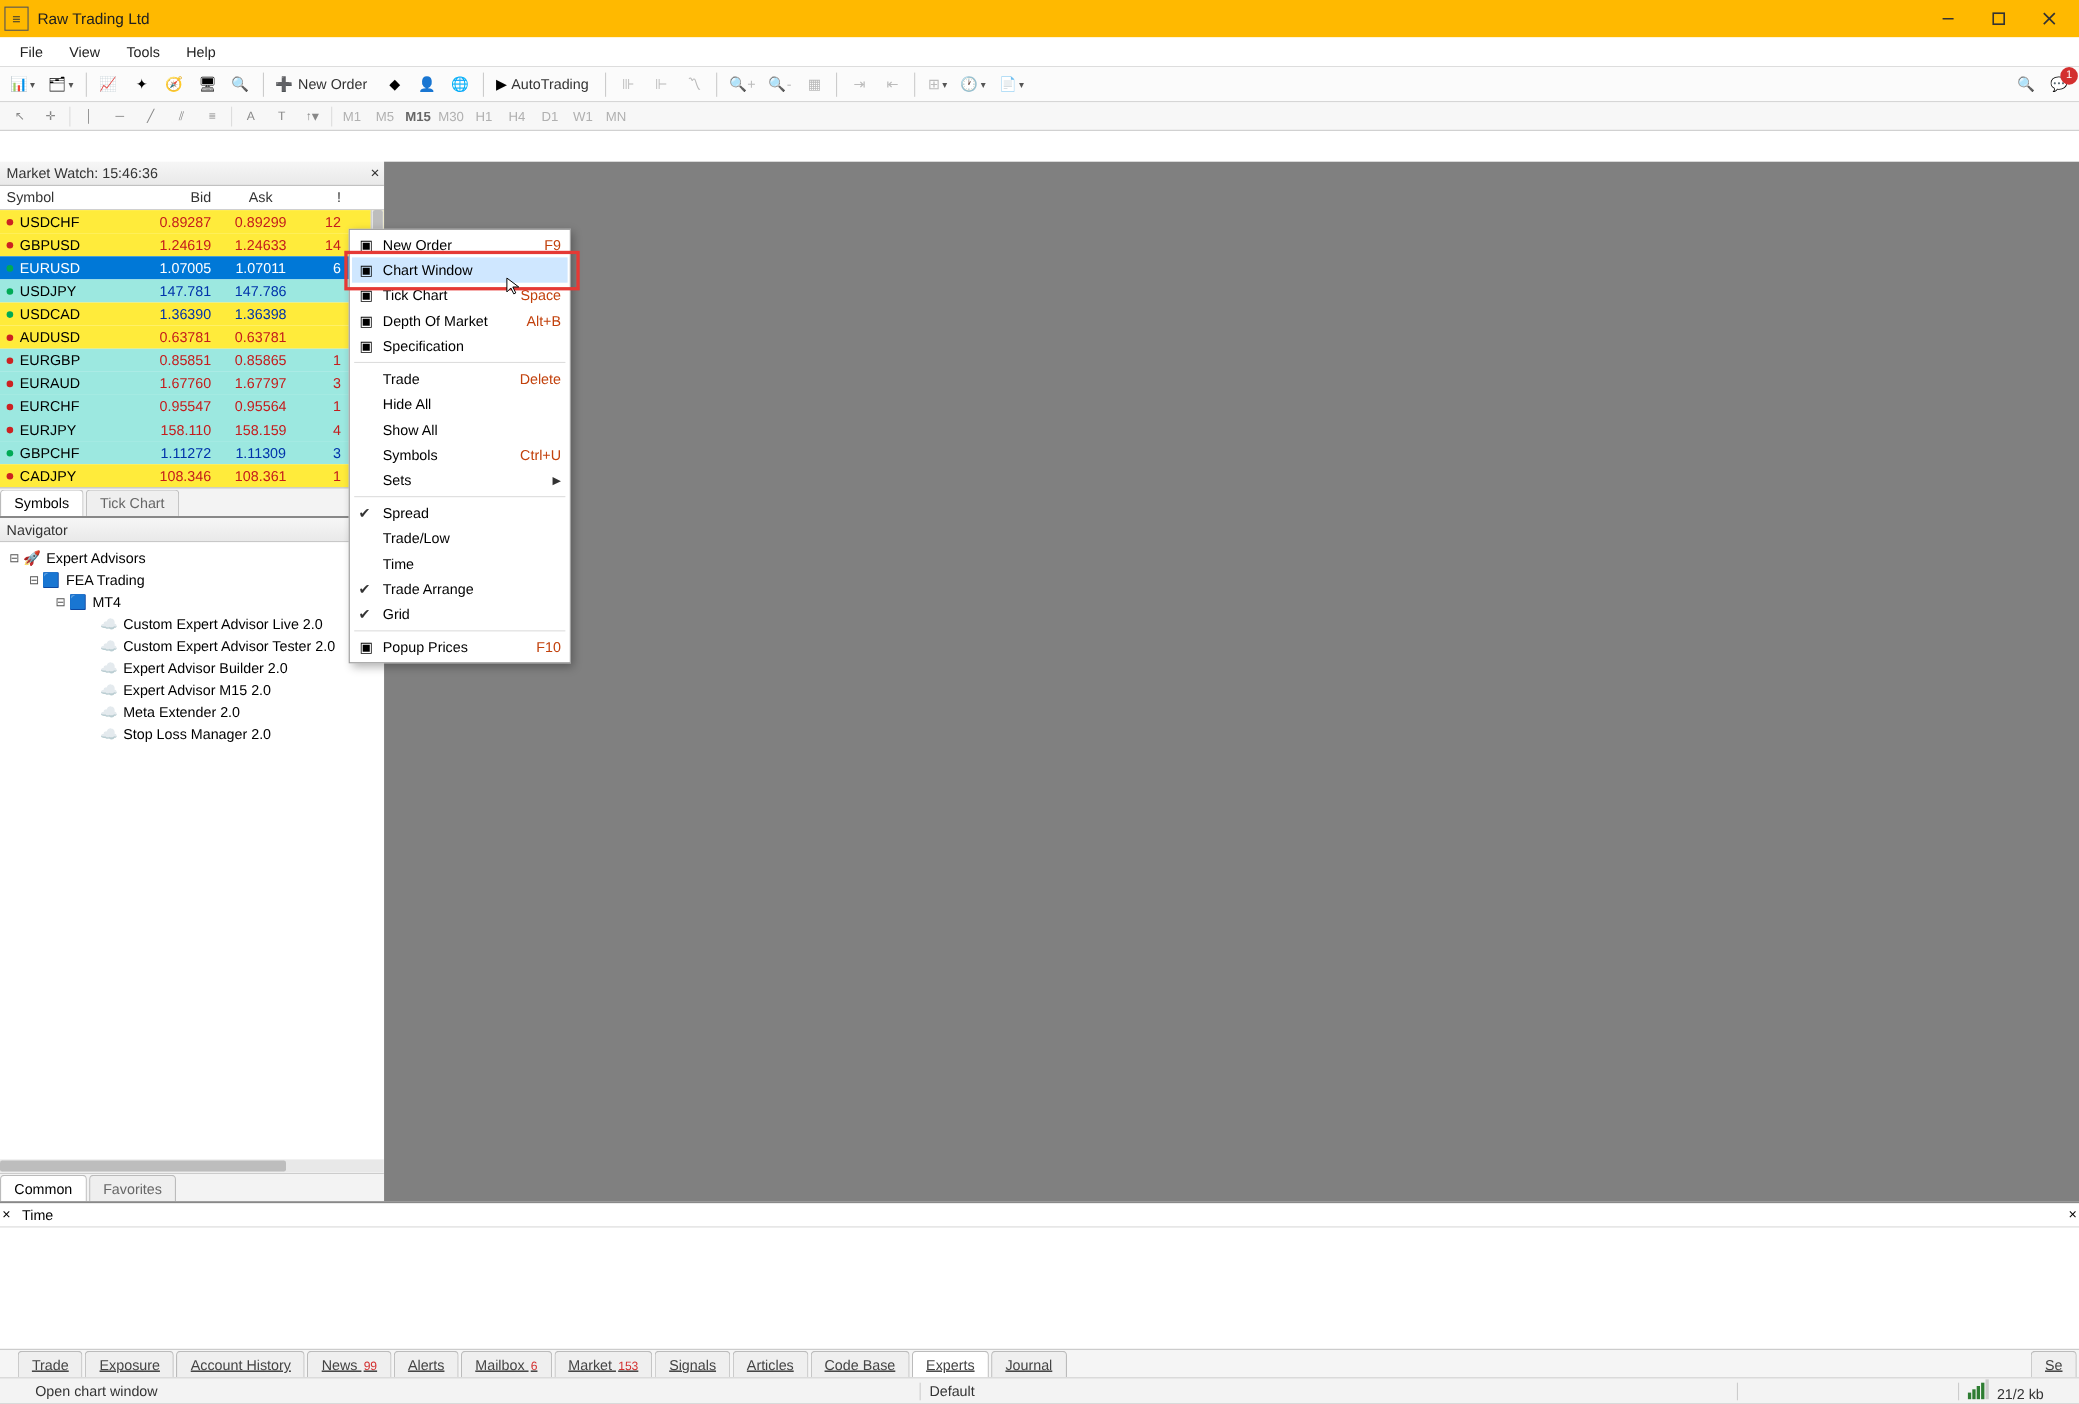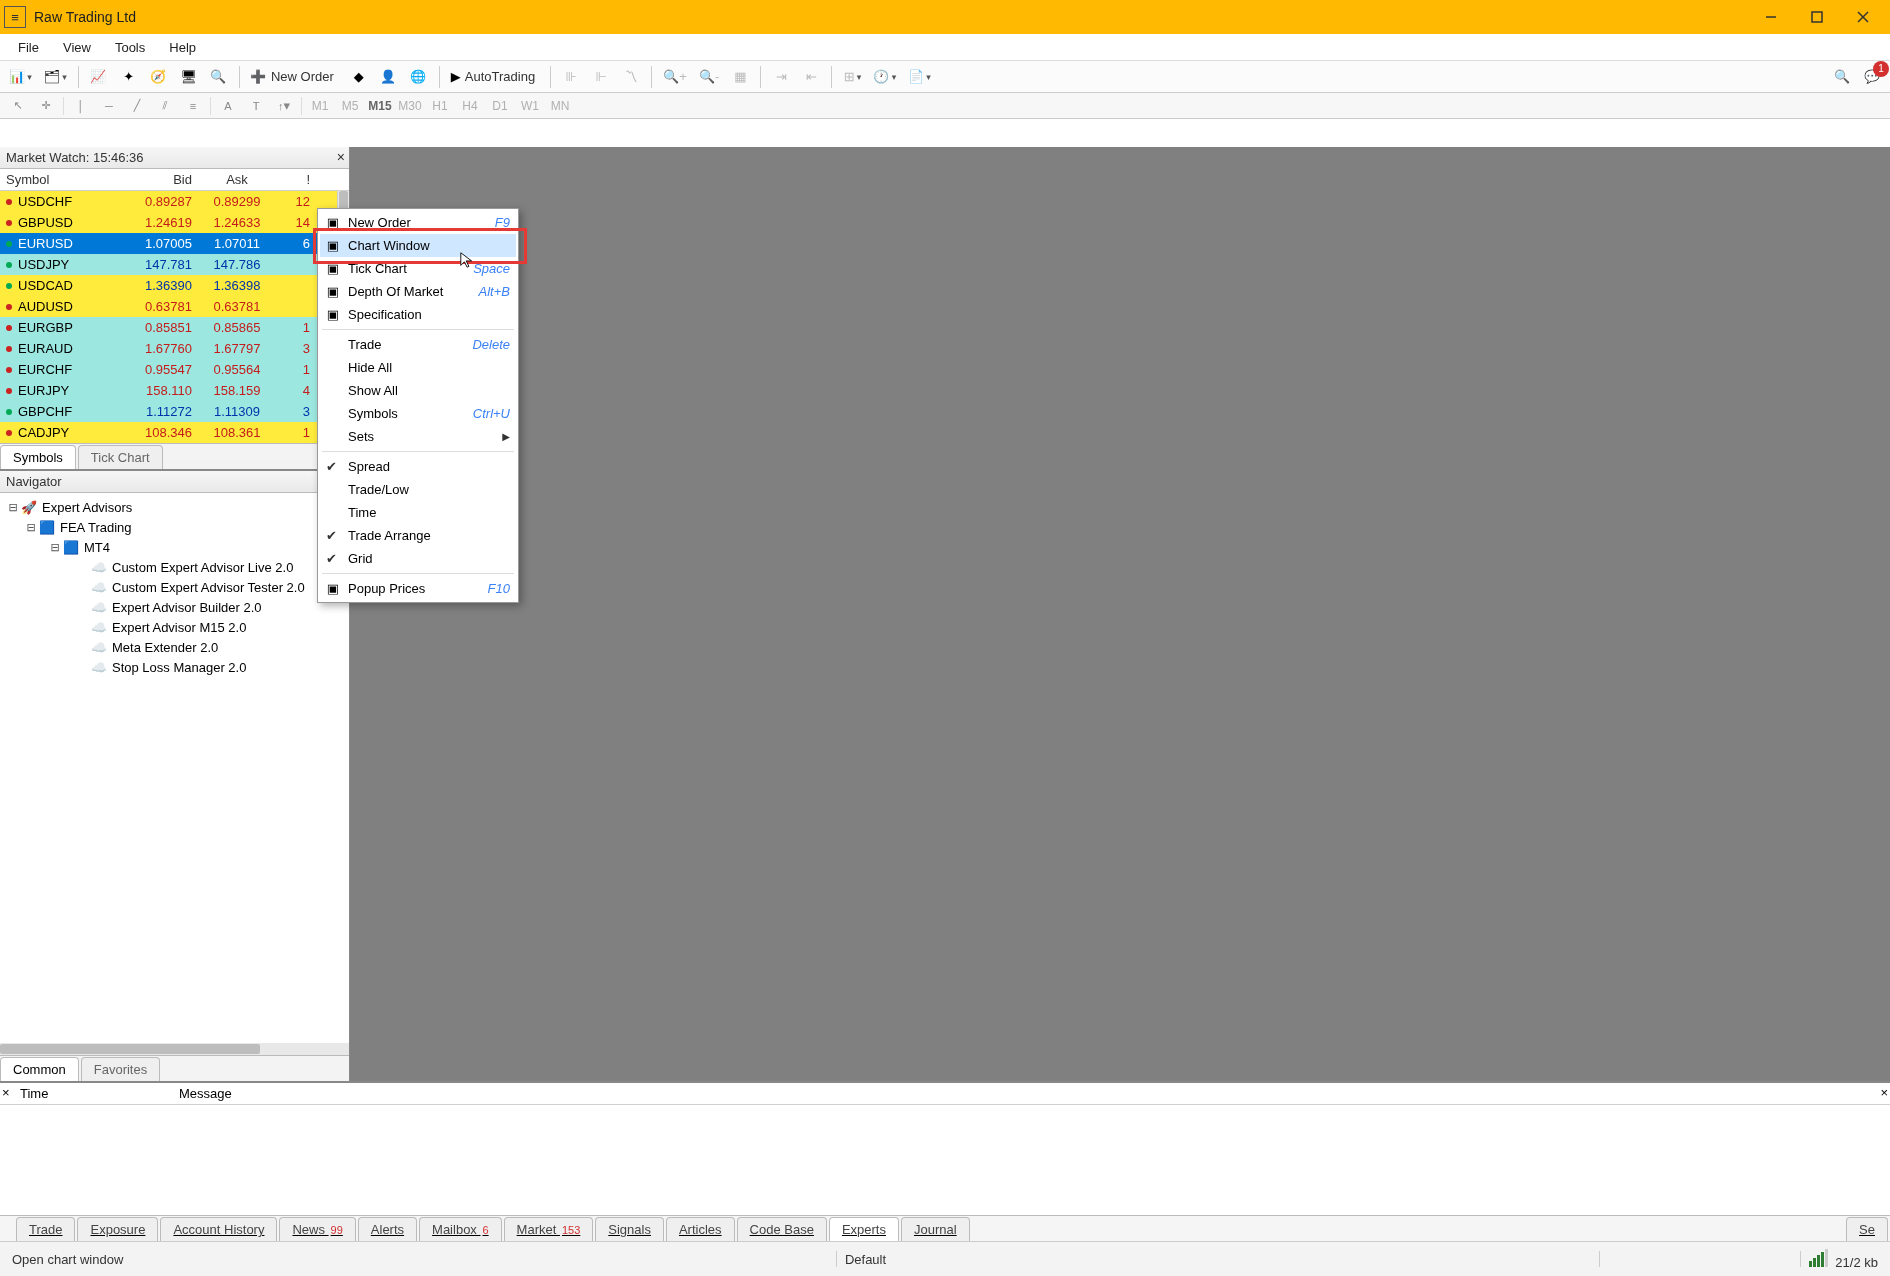--- a/index.html
+++ b/index.html
@@ -78,21 +78,21 @@
 
 
 .chart-area { flex: 1; background: #808080; position: relative; }
 
 
 .ctx-menu { position: absolute; top: 208px; left: 317px; width: 202px; background: #fff; border: 1px solid #999; box-shadow: 3px 3px 8px rgba(0,0,0,.3); padding: 2px; z-index: 100; }
 .ctx-item { display: flex; align-items: center; height: 23px; padding: 0 6px 0 28px; position: relative; cursor: pointer; }
 .ctx-item .ci-icon { position: absolute; left: 4px; width: 18px; height: 18px; display: flex; align-items: center; justify-content: center; }
 .ctx-item .ci-check { position: absolute; left: 6px; font-size: 13px; color: #333; }
 .ctx-item .ci-label { flex: 1; }
-.ctx-item .ci-short { color: #3b82f6; font-style: italic; }
+.ctx-item .ci-short { color: #c2410c; }
 .ctx-item .ci-arrow { font-size: 10px; color: #333; }
 .ctx-item.hover { background: #cfe7ff; }
 .ctx-sep { height: 1px; background: #ddd; margin: 3px 2px; }
 .ctx-highlight-box { position: absolute; border: 3px solid #e53935; top: 228px; left: 313px; width: 214px; height: 36px; z-index: 101; pointer-events: none; }
 .cursor-arrow { position:absolute; top:251px; left:459px; z-index:102; width:18px; height:18px;}
 
 
 .terminal { border-top: 2px solid #888; display: flex; flex-direction: column; height: 160px; position:relative;}
 .term-header-row { display: flex; background: #fff; border-bottom: 1px solid #d0d0d0; height: 22px; align-items: center; }
 .term-header-row .col-time { width: 175px; padding-left: 20px; }
@@ -101,21 +101,21 @@
 .term-close { position:absolute; left:2px; top:2px; cursor:pointer; font-size:13px;}
 .term-close-r { position:absolute; right:2px; top:2px; cursor:pointer; font-size:13px;}
 .term-side-label { position:absolute; right:-2px; top:44px; writing-mode:vertical-rl; transform:rotate(180deg); background:#eee; border:1px solid #bbb; padding:6px 2px; font-size:12px;}
 .term-side-label-l { position:absolute; left:0; top:30px; writing-mode:vertical-rl; transform:rotate(180deg); background:#eee; border:1px solid #bbb; padding:6px 2px; font-size:12px;}
 .term-tabs { display: flex; border-top: 1px solid #bbb; background: #f5f5f5; height: 26px; align-items: flex-end; padding-left: 16px; overflow:hidden;text-decoration:underline;}
 .term-tabs .tab { padding: 4px 12px; border: 1px solid #bbb; border-bottom: none; background: #efefef; margin-right: 2px; cursor: pointer; border-radius: 4px 4px 0 0; color: #444; white-space:nowrap;}
 .term-tabs .tab.active { background: #fff; }
 .term-tabs .tab .badge-red { color:#d32f2f; font-size:11px; margin-left:2px;}
 
 
-.statusbar { height: 35px; background: #f3f3f3; border-top: 1px solid #ccc; display: flex; align-items: center; padding: 0 4px; }
+.statusbar { height: 24px; background: #f3f3f3; border-top: 1px solid #ccc; display: flex; align-items: center; padding: 0 24px; }
 .statusbar .sb-cell { padding: 0 8px; color: #333; }
 .statusbar .sb-sep { width:1px; height:16px; background:#ccc;}
 .statusbar .sb-spacer { flex: 1; }
 .statusbar .bars { display:inline-flex; align-items:flex-end; gap:1px; margin-right:4px;}
 .statusbar .bars span { width:3px; background:#2e7d32;}
 .statusbar .bars span:nth-child(1){height:6px;}
 .statusbar .bars span:nth-child(2){height:9px;}
 .statusbar .bars span:nth-child(3){height:12px;}
 .statusbar .bars span:nth-child(4){height:15px;}
 .statusbar .bars span:nth-child(5){height:18px; background:#ccc;}
@@ -450,21 +450,20 @@
     <path d="M2 2 L2 16 L6 12 L9 18 L11 17 L8 11 L14 11 Z" fill="#fff" stroke="#000" stroke-width="1"></path>
   </svg>
 
 <div class="terminal">
   <span class="term-close">×</span>
   <span class="term-close-r">×</span>
   <div class="term-side-label-l">Terminal</div>
   <div class="term-side-label">Tester</div>
   <div class="term-header-row">
     <div class="col-time">Time</div>
-    <div class="col-msg">Message</div>
   </div>
   <div class="term-body"></div>
   <div class="term-tabs" id="term-tabs">
   <div class="tab">Trade</div>
       <div class="tab">Exposure</div>
       <div class="tab">Account History</div>
       <div class="tab">News <span class="badge-red">99</span></div>
       <div class="tab">Alerts</div>
       <div class="tab">Mailbox <span class="badge-red">6</span></div>
       <div class="tab">Market <span class="badge-red">153</span></div>

